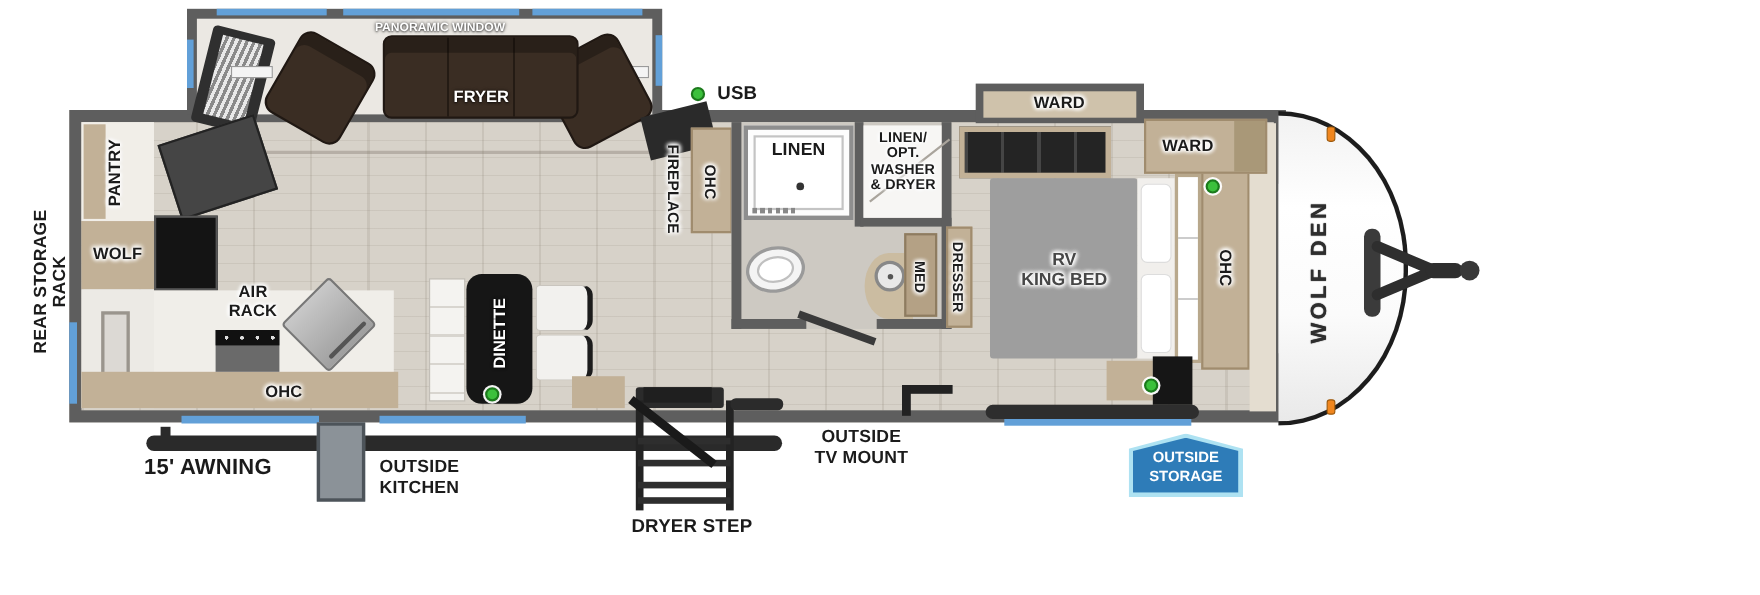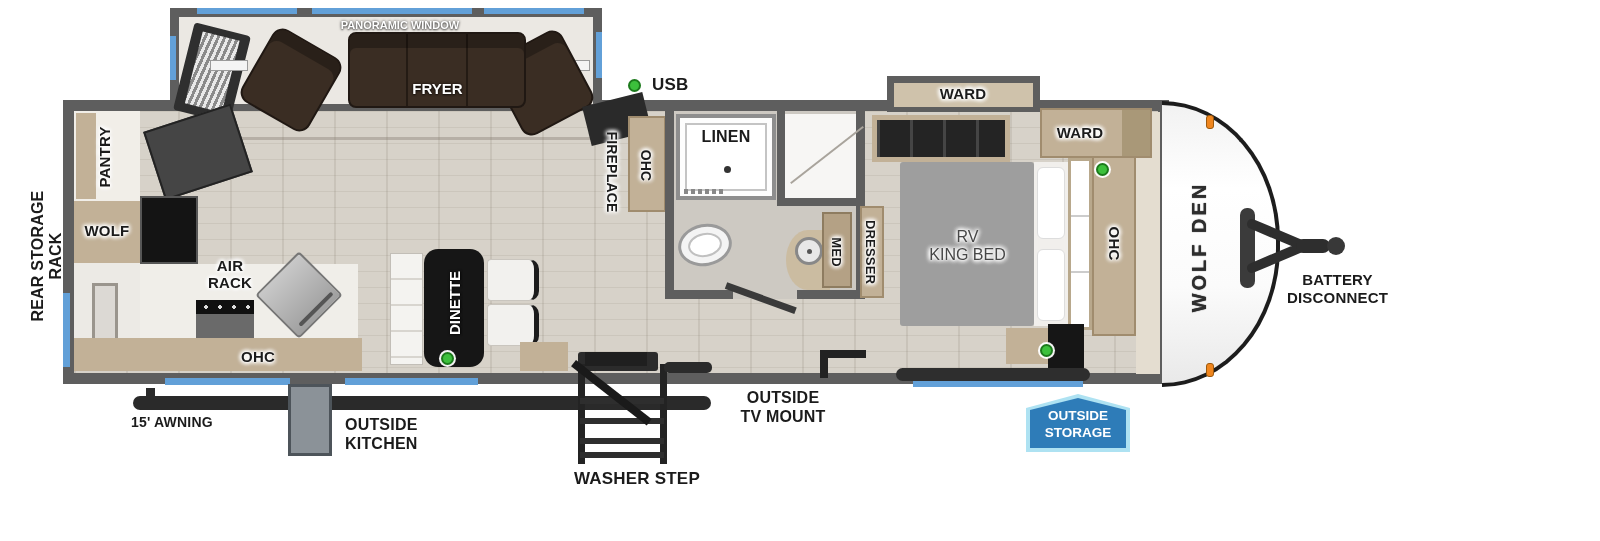--- a/index.html
+++ b/index.html
@@ -113,20 +113,24 @@
   </div>
   <div class="abs ctr lbl glow" style="left:678px; top:128px; width:96px; font-size:16px;">LINEN</div>
 
   <div class="abs" style="left:678px; top:224px; width:54px; height:42px; background:#f4f4f4; border:3px solid #9a9a9a; border-radius:50%; transform:rotate(-10deg);">
     <div class="abs" style="left:7px; top:6px; right:7px; bottom:6px; border:2px solid #c0c0c0; border-radius:50%; background:#fff;"></div>
   </div>
 
   <div class="abs" style="left:785px; top:114px; width:71px; height:84px; background:#f7f6f4;">
     <div class="abs" style="left:-4px; top:40px; width:92px; height:2px; background:#a9a49c; transform:rotate(-38deg);"></div>
   </div>
+  <div class="abs ctr lbl glow ml" style="left:785px; top:118px; width:72px; font-size:13px; line-height:1.1;">LINEN/
+OPT.
+WASHER
+&amp; DRYER</div>
 
   <div class="abs" style="left:786px; top:230px; width:44px; height:60px; background:#cbbca1; border-radius:50% 0 0 50% / 50% 0 0 50%;"></div>
   <div class="abs" style="left:795px; top:237px; width:28px; height:28px; border-radius:50%; background:#e8e8e8; border:3px solid #888;">
     <div class="abs" style="left:9px; top:9px; width:5px; height:5px; border-radius:50%; background:#555;"></div>
   </div>
   <div class="abs" style="left:822px; top:212px; width:30px; height:76px; background:#b4a185; border:2px solid #8e7c60;"></div>
   <div class="abs ctr lbl glow" style="left:817px; top:245px; width:40px; height:14px; font-size:13px; transform:rotate(90deg);">MED</div>
 
   <div class="abs tan" style="left:860px; top:206px; width:24px; height:92px;"></div>
   <div class="abs ctr lbl glow" style="left:831px; top:245px; width:80px; height:14px; font-size:13px; transform:rotate(90deg);">DRESSER</div>
@@ -135,21 +139,21 @@
               background:repeating-linear-gradient(90deg,#454545 0 3px,transparent 3px 33px),#242424;"></div>
 
   <div class="abs wall" style="left:887px; top:76px; width:153px; height:36px;"></div>
   <div class="abs" style="left:894px; top:83px; width:139px; height:24px; background:#cfc2ab;"></div>
   <div class="abs ctr lbl glow" style="left:913px; top:85px; width:100px; font-size:15px;">WARD</div>
 
   <div class="abs" style="left:900px; top:162px; width:134px; height:164px; background:#9e9e9e; border-radius:3px;"></div>
   <div class="abs" style="left:1034px; top:162px; width:34px; height:164px; background:#f1efec;"></div>
   <div class="abs" style="left:1037px; top:167px; width:28px; height:72px; background:#fff; border:1px solid #ddd; border-radius:6px;"></div>
   <div class="abs" style="left:1037px; top:249px; width:28px; height:72px; background:#fff; border:1px solid #ddd; border-radius:6px;"></div>
-  <div class="abs ctr ml glow" style="left:905px; top:228px; width:125px; font-size:16px; font-weight:400; color:#474747; line-height:1.12;">RV
+  <div class="abs ctr ml glow" style="left:905px; top:228px; width:125px; font-size:16px; font-weight:700; color:#474747; line-height:1.12;">RV
 KING BED</div>
 
   <div class="abs" style="left:1068px; top:158px; width:24px; height:172px; background:#fff; border:3px solid #b8a88c;
               background-image:linear-gradient(180deg, transparent 0 54px, #ccc 54px 56px, transparent 56px 110px, #ccc 110px 112px, transparent 112px);"></div>
   <div class="abs tan" style="left:1092px; top:150px; width:44px; height:186px;"></div>
   <div class="abs ctr lbl glow" style="left:1092px; top:236px; width:44px; height:15px; font-size:15px; transform:rotate(90deg);">OHC</div>
   <div class="abs" style="left:1136px; top:112px; width:24px; height:262px; background:#e4ddd0;"></div>
 
   <div class="abs tan" style="left:1040px; top:108px; width:112px; height:50px;"></div>
   <div class="abs" style="left:1122px; top:110px; width:28px; height:46px; background:#a99878;"></div>
@@ -174,43 +178,41 @@
               letter-spacing:3px; color:#2e2e2e; text-shadow:0 0 1px #111;">WOLF DEN</div>
   <div class="abs" style="left:1206px; top:115px; width:8px; height:14px; background:#f0861e; border:1px solid #9c5a0e; border-radius:3px;"></div>
   <div class="abs" style="left:1206px; top:363px; width:8px; height:14px; background:#f0861e; border:1px solid #9c5a0e; border-radius:3px;"></div>
 
   <svg class="abs" style="left:1238px; top:198px;" width="112" height="100" viewBox="0 0 112 100">
     <rect x="2" y="10" width="15" height="80" rx="7" fill="#3b3b3b"></rect>
     <path d="M14 26 L66 48 L14 70" fill="none" stroke="#2e2e2e" stroke-width="10" stroke-linejoin="round" stroke-linecap="round"></path>
     <rect x="58" y="41" width="34" height="14" rx="7" fill="#2e2e2e"></rect>
     <circle cx="98" cy="48" r="9" fill="#383838"></circle>
   </svg>
-  <div class="abs ctr ml lbl" style="left:1280px; top:271px; width:115px; font-size:15px; font-weight:600; line-height:1.2;">BATTERY
-DISCONNECT</div>
 
   <div class="abs" style="left:146px; top:388px; width:9px; height:10px; background:#2a2a2a;"></div>
   <div class="abs" style="left:133px; top:396px; width:578px; height:14px; background:#2a2a2a; border-radius:8px;"></div>
-  <div class="abs lbl" style="left:131px; top:414px; font-size:14px; font-weight:600;">15' AWNING</div>
+  <div class="abs lbl" style="left:131px; top:414px; font-size:20px; font-weight:600;">15' AWNING</div>
 
   <div class="abs" style="left:288px; top:384px; width:44px; height:72px; background:#8b9298; border:3px solid #4d545a;"></div>
   <div class="abs ml lbl" style="left:345px; top:416px; font-size:16px; font-weight:600; line-height:1.18;">OUTSIDE
 KITCHEN</div>
 
   <div class="abs" style="left:574px; top:352px; width:100px; height:115px;">
     <div class="abs" style="left:11px; top:0; width:62px; height:14px; background:#1f1f1f;"></div>
     <div class="abs" style="left:4px; top:12px; width:7px; height:100px; background:#232323;"></div>
     <div class="abs" style="left:86px; top:12px; width:7px; height:100px; background:#232323;"></div>
     <div class="abs" style="left:6px; top:46px; width:84px; height:6px; background:#2e2e2e;"></div>
     <div class="abs" style="left:6px; top:66px; width:84px; height:6px; background:#2e2e2e;"></div>
     <div class="abs" style="left:6px; top:86px; width:84px; height:6px; background:#2e2e2e;"></div>
     <div class="abs" style="left:6px; top:100px; width:84px; height:6px; background:#2e2e2e;"></div>
     <div class="abs" style="left:2px; top:8px; width:96px; height:8px; background:#1a1a1a; transform:rotate(38deg); transform-origin:left top;"></div>
     <div class="abs" style="left:90px; top:10px; width:48px; height:11px; background:#2b2b2b; border-radius:5px;"></div>
   </div>
-  <div class="abs lbl" style="left:574px; top:469px; font-size:17px; font-weight:600;">WASHER STEP</div>
+  <div class="abs lbl" style="left:574px; top:469px; font-size:17px; font-weight:600;">DRYER STEP</div>
 
   <div class="abs" style="left:820px; top:350px; width:46px; height:8px; background:#222;"></div>
   <div class="abs" style="left:820px; top:350px; width:8px; height:28px; background:#222;"></div>
   <div class="abs ctr ml lbl" style="left:731px; top:389px; width:104px; font-size:16px; font-weight:600; line-height:1.18;">OUTSIDE
 TV MOUNT</div>
 
   <div class="abs" style="left:1026px; top:394px; width:104px; height:58px; background:#aee2f2; clip-path:polygon(50% 0, 100% 24%, 100% 100%, 0 100%, 0 24%);">
     <div class="abs" style="left:4px; top:4px; width:96px; height:50px; background:#2e7cb8; clip-path:polygon(50% 0, 100% 24%, 100% 100%, 0 100%, 0 24%);"></div>
     <div class="abs ctr ml" style="left:0; top:14px; width:104px; font-size:13.5px; font-weight:700; color:#fff; line-height:1.25;">OUTSIDE
 STORAGE</div>

